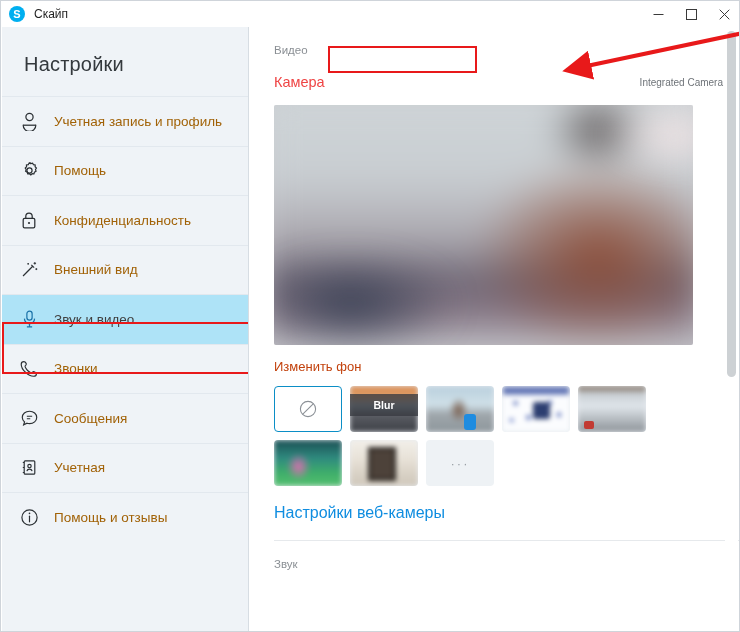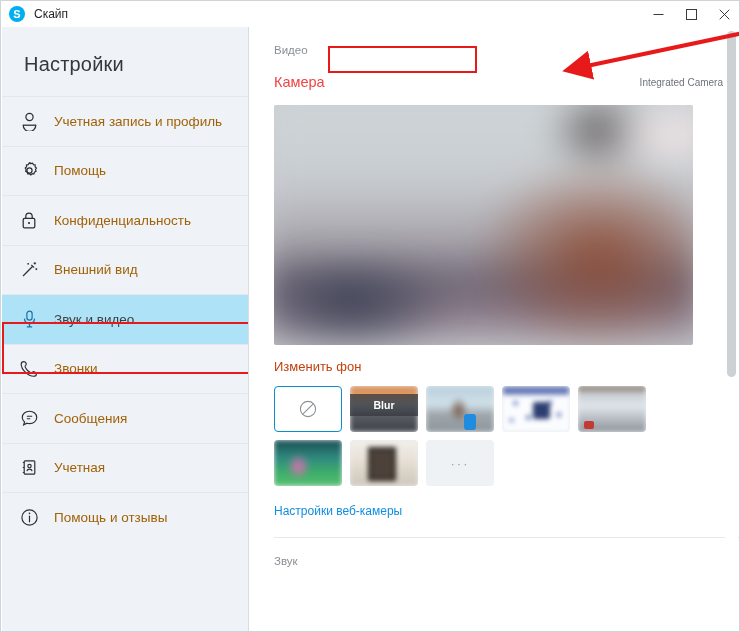--- a/index.html
+++ b/index.html
@@ -234,21 +234,21 @@
   .t-room-door {
     position: absolute; left: 26%; top: 16%;
     width: 42%; height: 74%;
     background: #4d423a;
     border: 3px solid #2f2a26;
   }
 
   .link {
     display: inline-block;
     padding-top: 18px;
-    font-size: 12px;
+    font-size: 16px;
     color: #0f8de0;
   }
   .divider {
     margin: 18px 38px 0 0;
     height: 1px;
     background: #e6e9ec;
   }
   .cut-text {
     padding-top: 16px;
     font-size: 13px; color: #2b3034;

